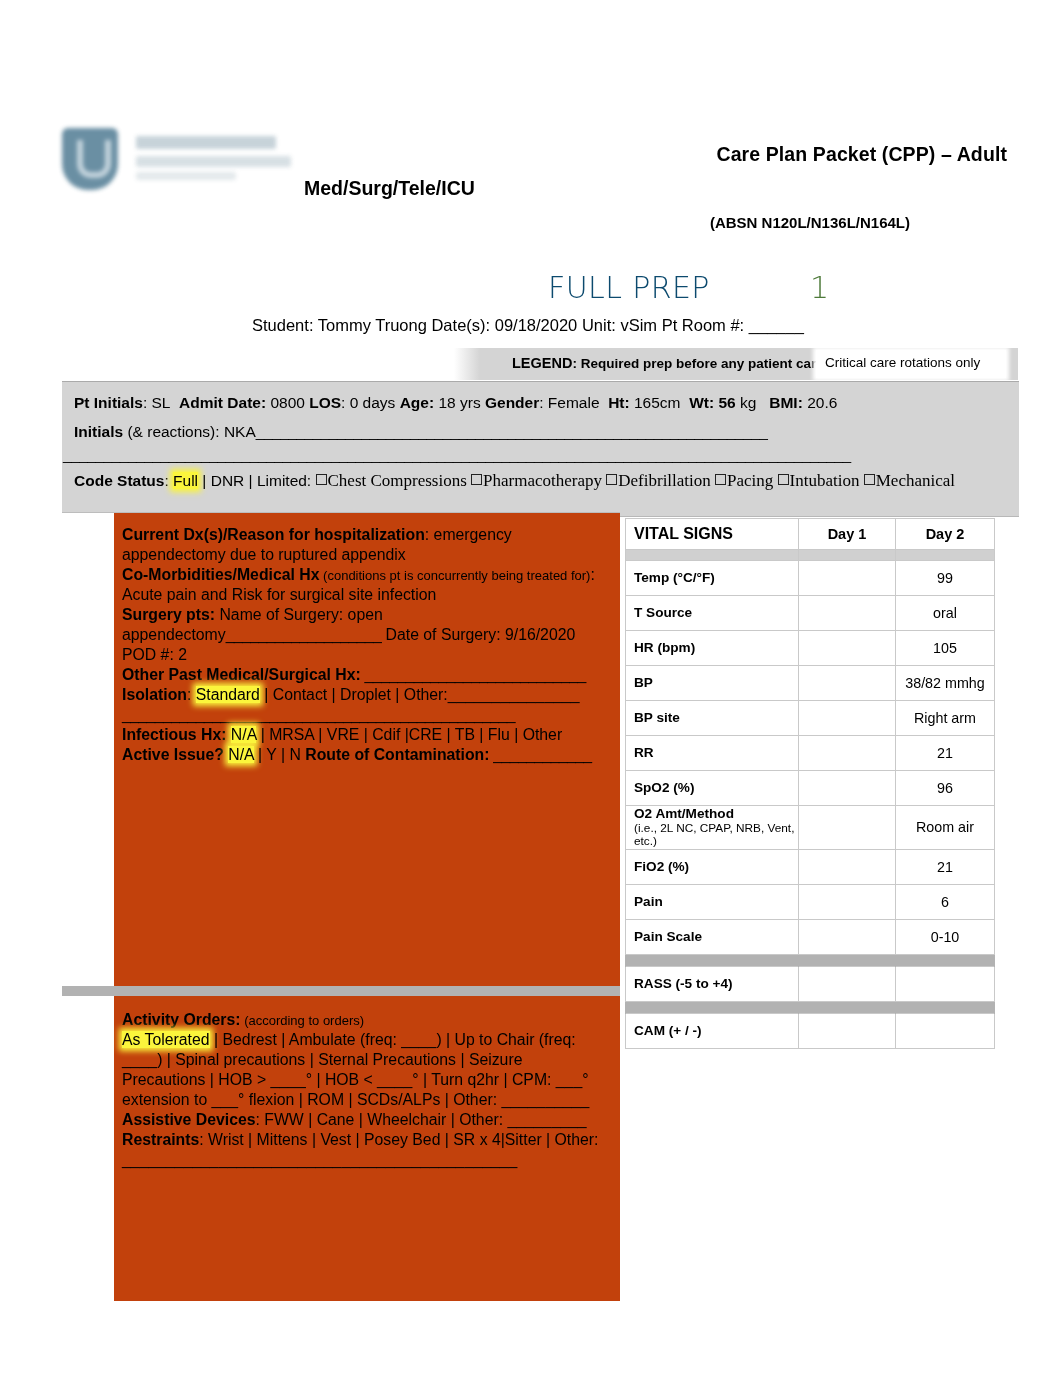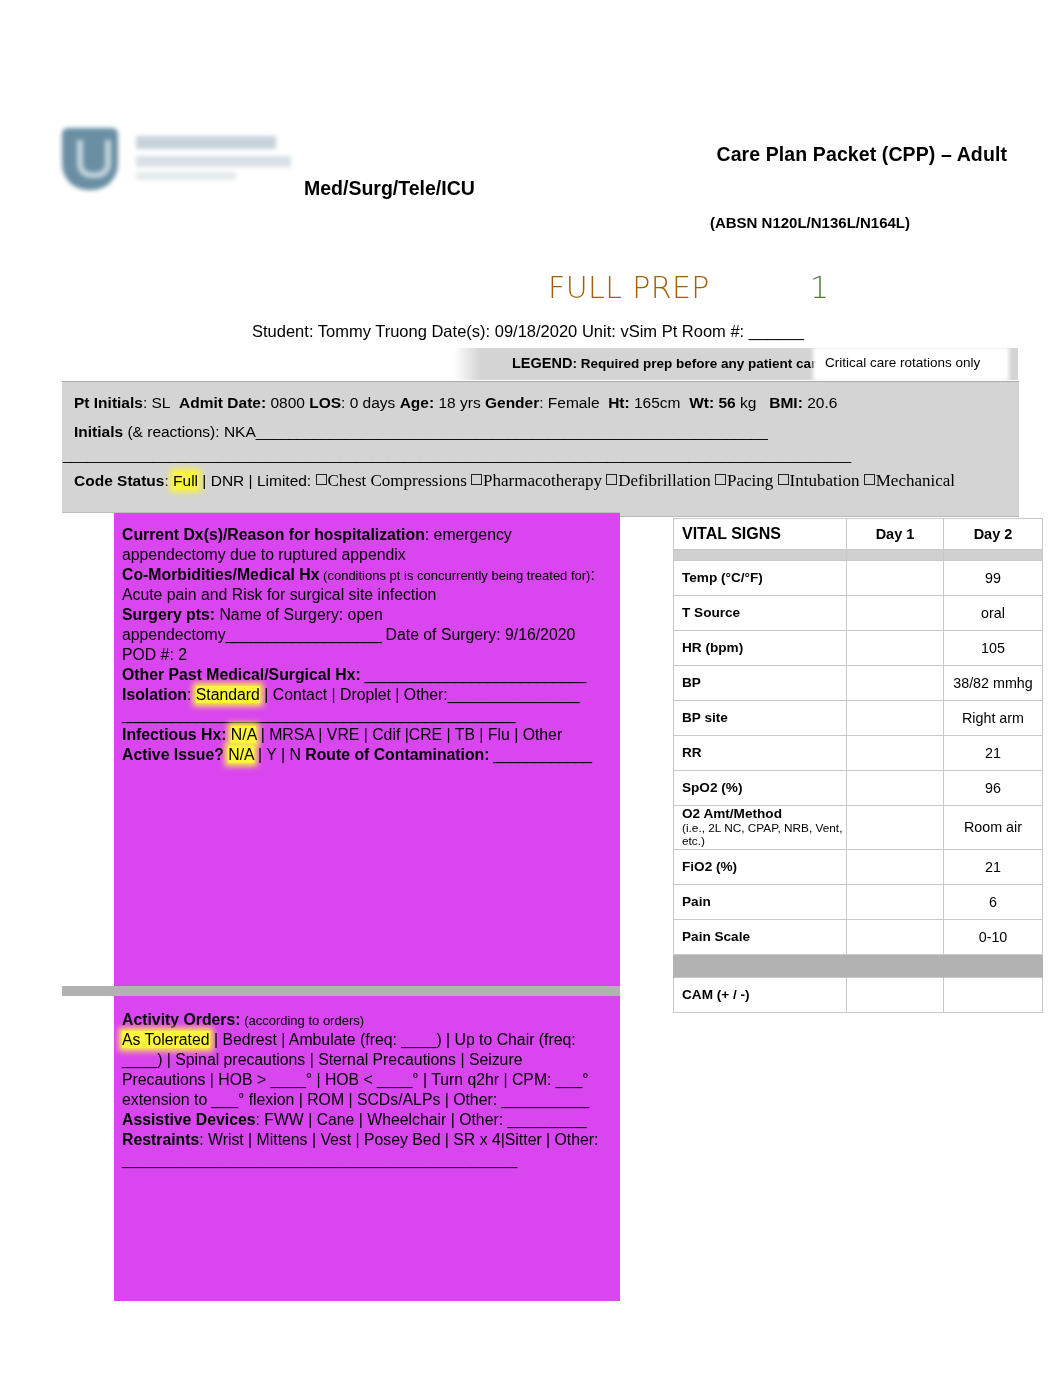--- a/index.html
+++ b/index.html
@@ -112,41 +112,40 @@
     position: absolute;
     left: 548px;
     top: 270px;
     width: 470px;
     height: 40px;
   }
   .prep-label {
     position: absolute;
     left: 0; top: 0;
     font-size: 30px;
-    color: #a16207;
+    color: #0c4a6e;
     font-family: "DejaVu Sans", sans-serif;
     font-weight: 300;
     letter-spacing: .4px;
   }
   .prep-num {
     position: absolute;
     left: 262px; top: 0;
     font-size: 30px;
     color: #4e7a3a;
     font-family: "DejaVu Sans", sans-serif;
     font-weight: 300;
   }
 
   .student-line {
     position: absolute;
     left: 252px;
     top: 316px;
     font-size: 16.5px;
     white-space: nowrap;
-    margin-top: 6px;
   }
 
   
   .legend-band {
     position: absolute;
     left: 480px;
     top: 348px;
     width: 538px;
     height: 32px;
     background: #d4d4d4;
@@ -233,21 +232,21 @@
   }
   .hl {
     background: #fbf53c;
     box-shadow: 0 0 6px 3px #fbf53c;
   }
   .uline { letter-spacing: -0.5px; }
 
   
   .panel {
     position: absolute;
-    background: #d946ef;
+    background: #c2410c;
     box-sizing: border-box;
   }
   .panel-top {
     left: 62px;
     top: 512px;
     width: 558px;
     height: 478px;
     border-top: 1px solid #bdbdbd;
   }
   .panel-bot {
@@ -291,21 +290,20 @@
 
   
   .vitals {
     position: absolute;
     left: 625px;
     top: 518px;
     width: 369px;
     border-collapse: collapse;
     table-layout: fixed;
     background: #7dd3fc;
-    margin-left: 48px;
   }
   .vitals col.c1 { width: 173px; }
   .vitals col.c2 { width: 97px; }
   .vitals col.c3 { width: 99px; }
   .vitals th, .vitals td {
     border: 1px solid #c9c9c9;
     padding: 0;
     vertical-align: middle;
     background: #ffffff;
   }
@@ -498,20 +496,25 @@
           <td class="lbl">Pain Scale</td>
           <td class="val"></td>
           <td class="val">0-10</td>
         </tr>
 
       <tr class="spacer">
           <td></td>
           <td></td>
           <td></td>
         </tr>
+      <tr>
+          <td class="lbl">RASS (-5 to +4)</td>
+          <td class="val"></td>
+          <td class="val"></td>
+        </tr>
       <tr class="spacer">
           <td></td>
           <td></td>
           <td></td>
         </tr>
       <tr>
           <td class="lbl">CAM (+ / -)</td>
           <td class="val"></td>
           <td class="val"></td>
         </tr>

